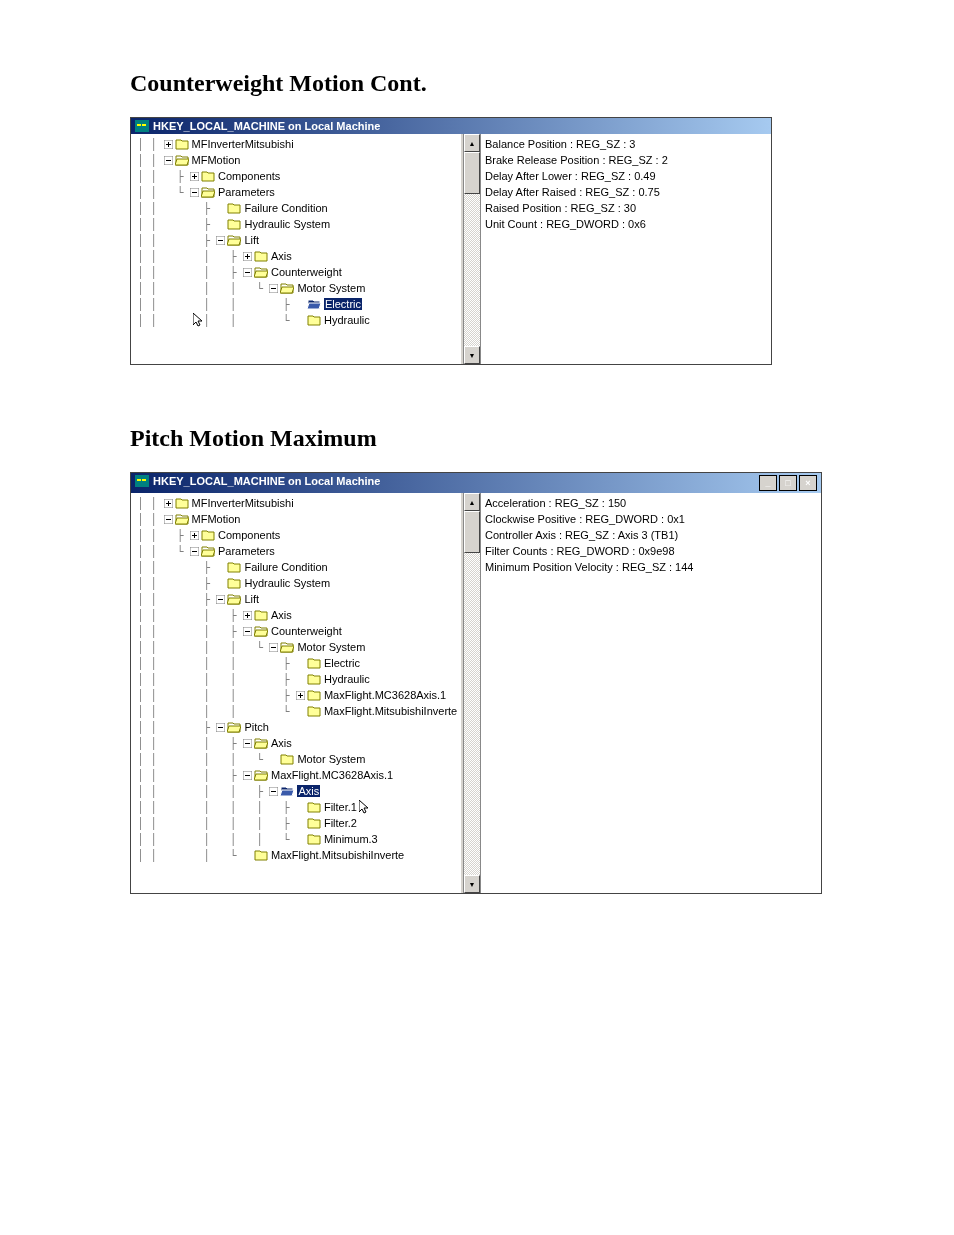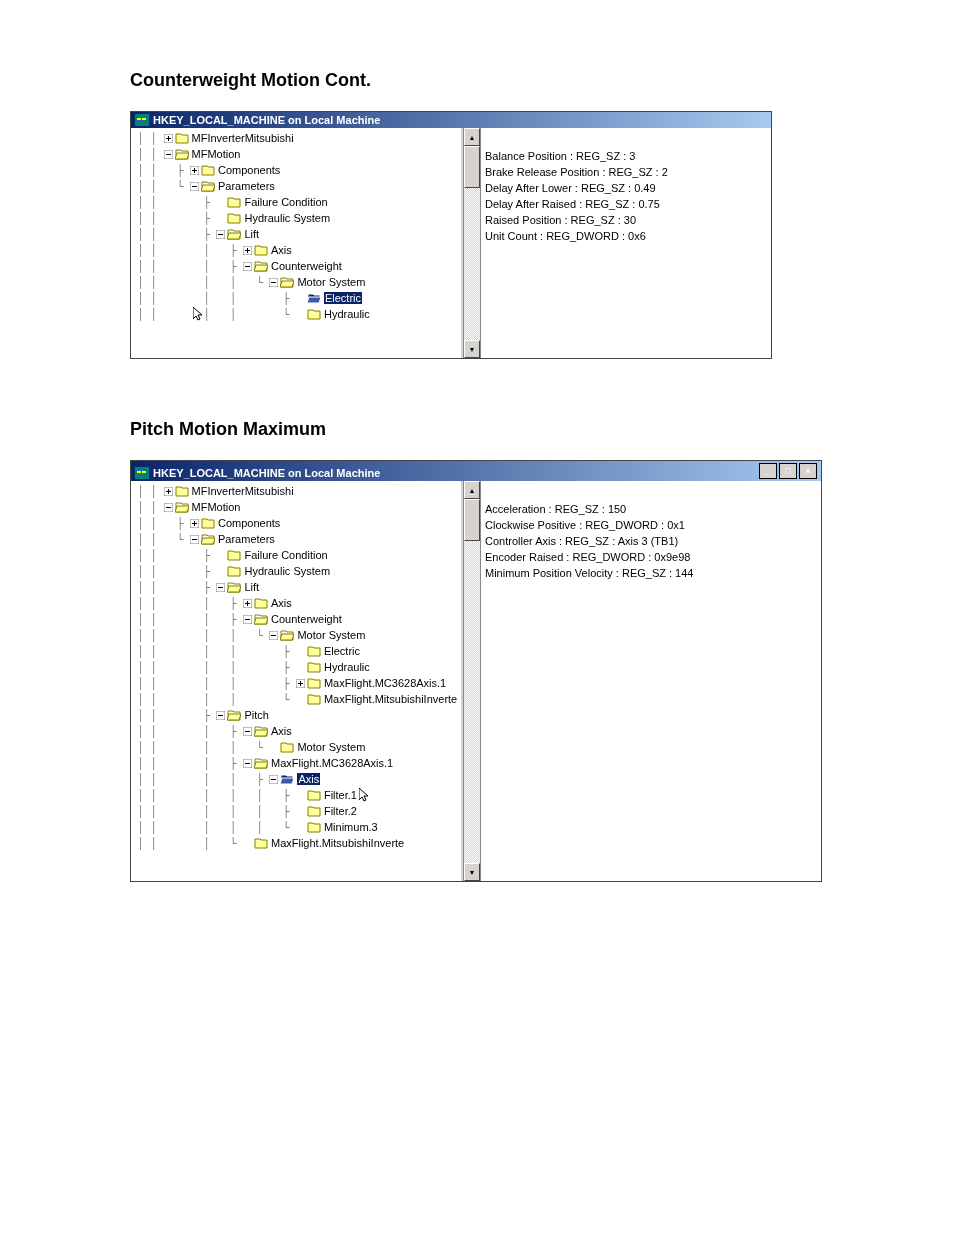--- a/index.html
+++ b/index.html
@@ -1,25 +1,25 @@
 <!DOCTYPE html>
 <html><head>
 <meta charset="utf-8">
 <style>
   body { margin:0; padding:40px 130px; font-family: Arial, sans-serif; background:#fff; width:954px; box-sizing:border-box; }
-  .heading { font-size:18px; font-weight:bold; color:#000; margin:30px 0 20px; }
+  .heading { font-size:24px; font-weight:bold; color:#000; margin:30px 0 20px;font-family:Liberation Serif, serif; }
   .window { border:1px solid #444; background:#d6d3ce; font-family: Tahoma, sans-serif; font-size:11px; color:#000; margin-bottom:60px; }
-  .titlebar { background:linear-gradient(to right,#0a246a,#a6caf0); color:#fff; font-weight:bold; padding:2px 4px; display:flex; align-items:flex-end; }
+  .titlebar { background:linear-gradient(to right,#0a246a,#a6caf0); color:#fff; font-weight:bold; padding:2px 4px; display:flex; align-items:flex-start; }
   .titlebar .appicon { margin-right:4px; }
   .winbtns { margin-left:auto; display:flex; gap:2px; }
   .winbtn { width:16px; height:14px; background:#d6d3ce; border:1px solid #000; display:flex; align-items:center; justify-content:center; font-size:9px; font-weight:bold; }
   .client { display:flex; background:#fff; height:230px; }
   .client.tall { height:400px; }
   .treepane { width:330px; border-right:2px solid #d6d3ce; overflow:hidden; position:relative; }
-  .valuepane { flex:1; padding:20px 4px; overflow:hidden; }
+  .valuepane { flex:1; padding:2px 4px; overflow:hidden; }
   .scrollbar { width:16px; background:#d6d3ce; display:flex; flex-direction:column; border-left:1px solid #888; border-right:1px solid #888; }
   .scrollbtn { height:16px; background:#d6d3ce; border:1px solid #fff; border-right-color:#444; border-bottom-color:#444; display:flex; align-items:center; justify-content:center; font-size:7px; }
   .scrolltrack { flex:1; background:repeating-conic-gradient(#d6d3ce 0% 25%, #fff 0% 50%) 50% / 2px 2px; }
   .scrollthumb { height:40px; background:#d6d3ce; border:1px solid #fff; border-right-color:#444; border-bottom-color:#444; }
   .tree { padding:2px 0 2px 6px; }
   .node { display:flex; align-items:center; white-space:nowrap; height:16px; }
   .lines { font-family:monospace; font-size:11px; color:#808080; white-space:pre; letter-spacing:0; }
   .icn { display:inline-flex; width:14px; height:12px; margin-right:3px; vertical-align:middle; }
   svg { display:block; }
   .label { }
@@ -567,18 +567,18 @@
       <div class="scrollbtn">▲</div>
       <div class="scrollthumb"></div>
       <div class="scrolltrack"></div>
       <div class="scrollbtn">▼</div>
     </div>
     <div class="valuepane">
       <div class="vals" id="vals2">
           <div>Acceleration : REG_SZ : 150</div>
           <div>Clockwise Positive : REG_DWORD : 0x1</div>
           <div>Controller Axis : REG_SZ : Axis 3 (TB1)</div>
-          <div>Encoder Raised : REG_DWORD : 0x9e98</div>
+          <div>Filter Counts : REG_DWORD : 0x9e98</div>
           <div>Minimum Position Velocity : REG_SZ : 144</div>
         </div>
     </div>
   </div>
 </div>
 
 </body></html>

